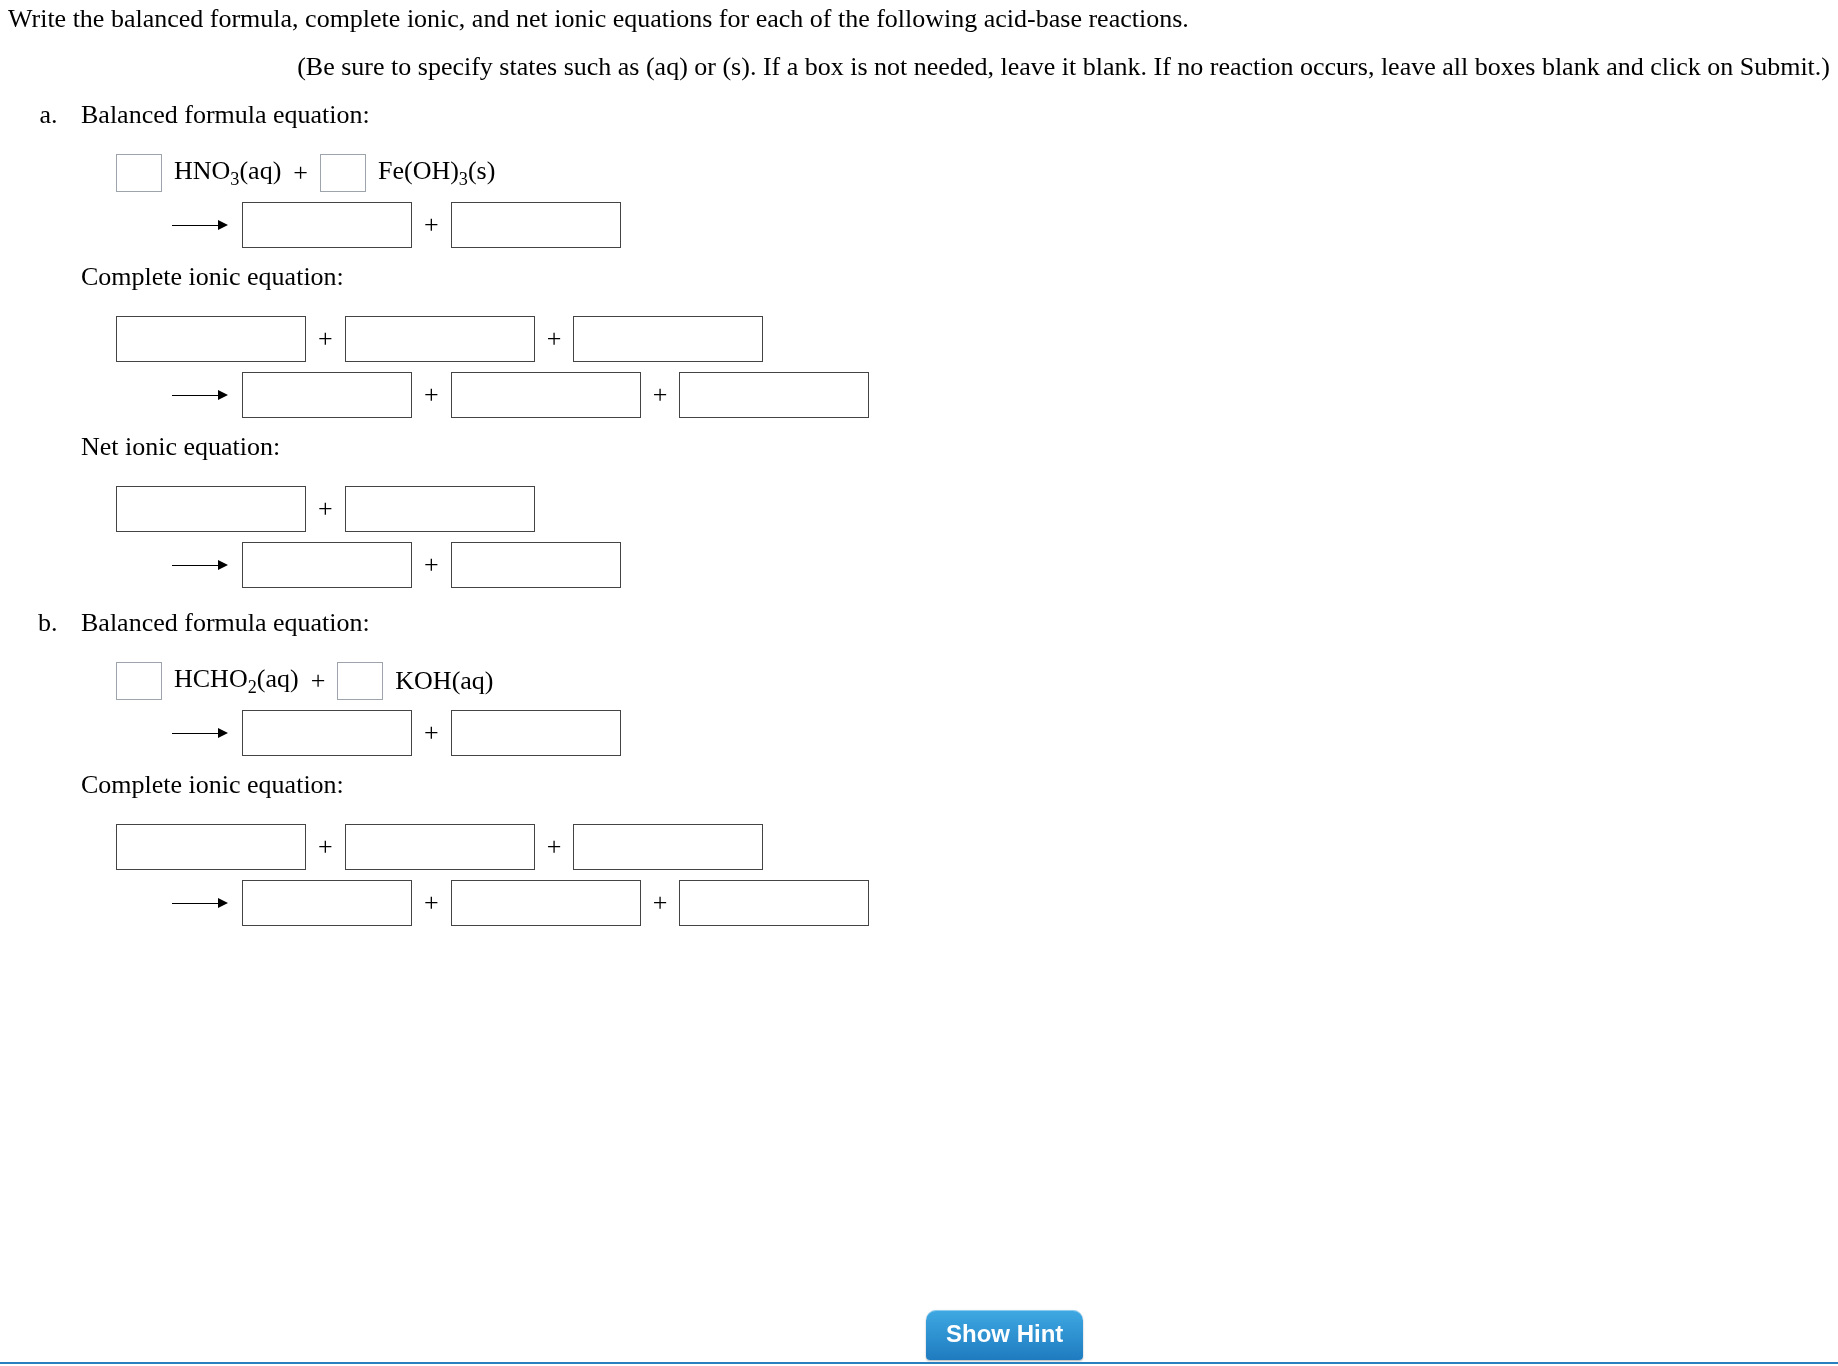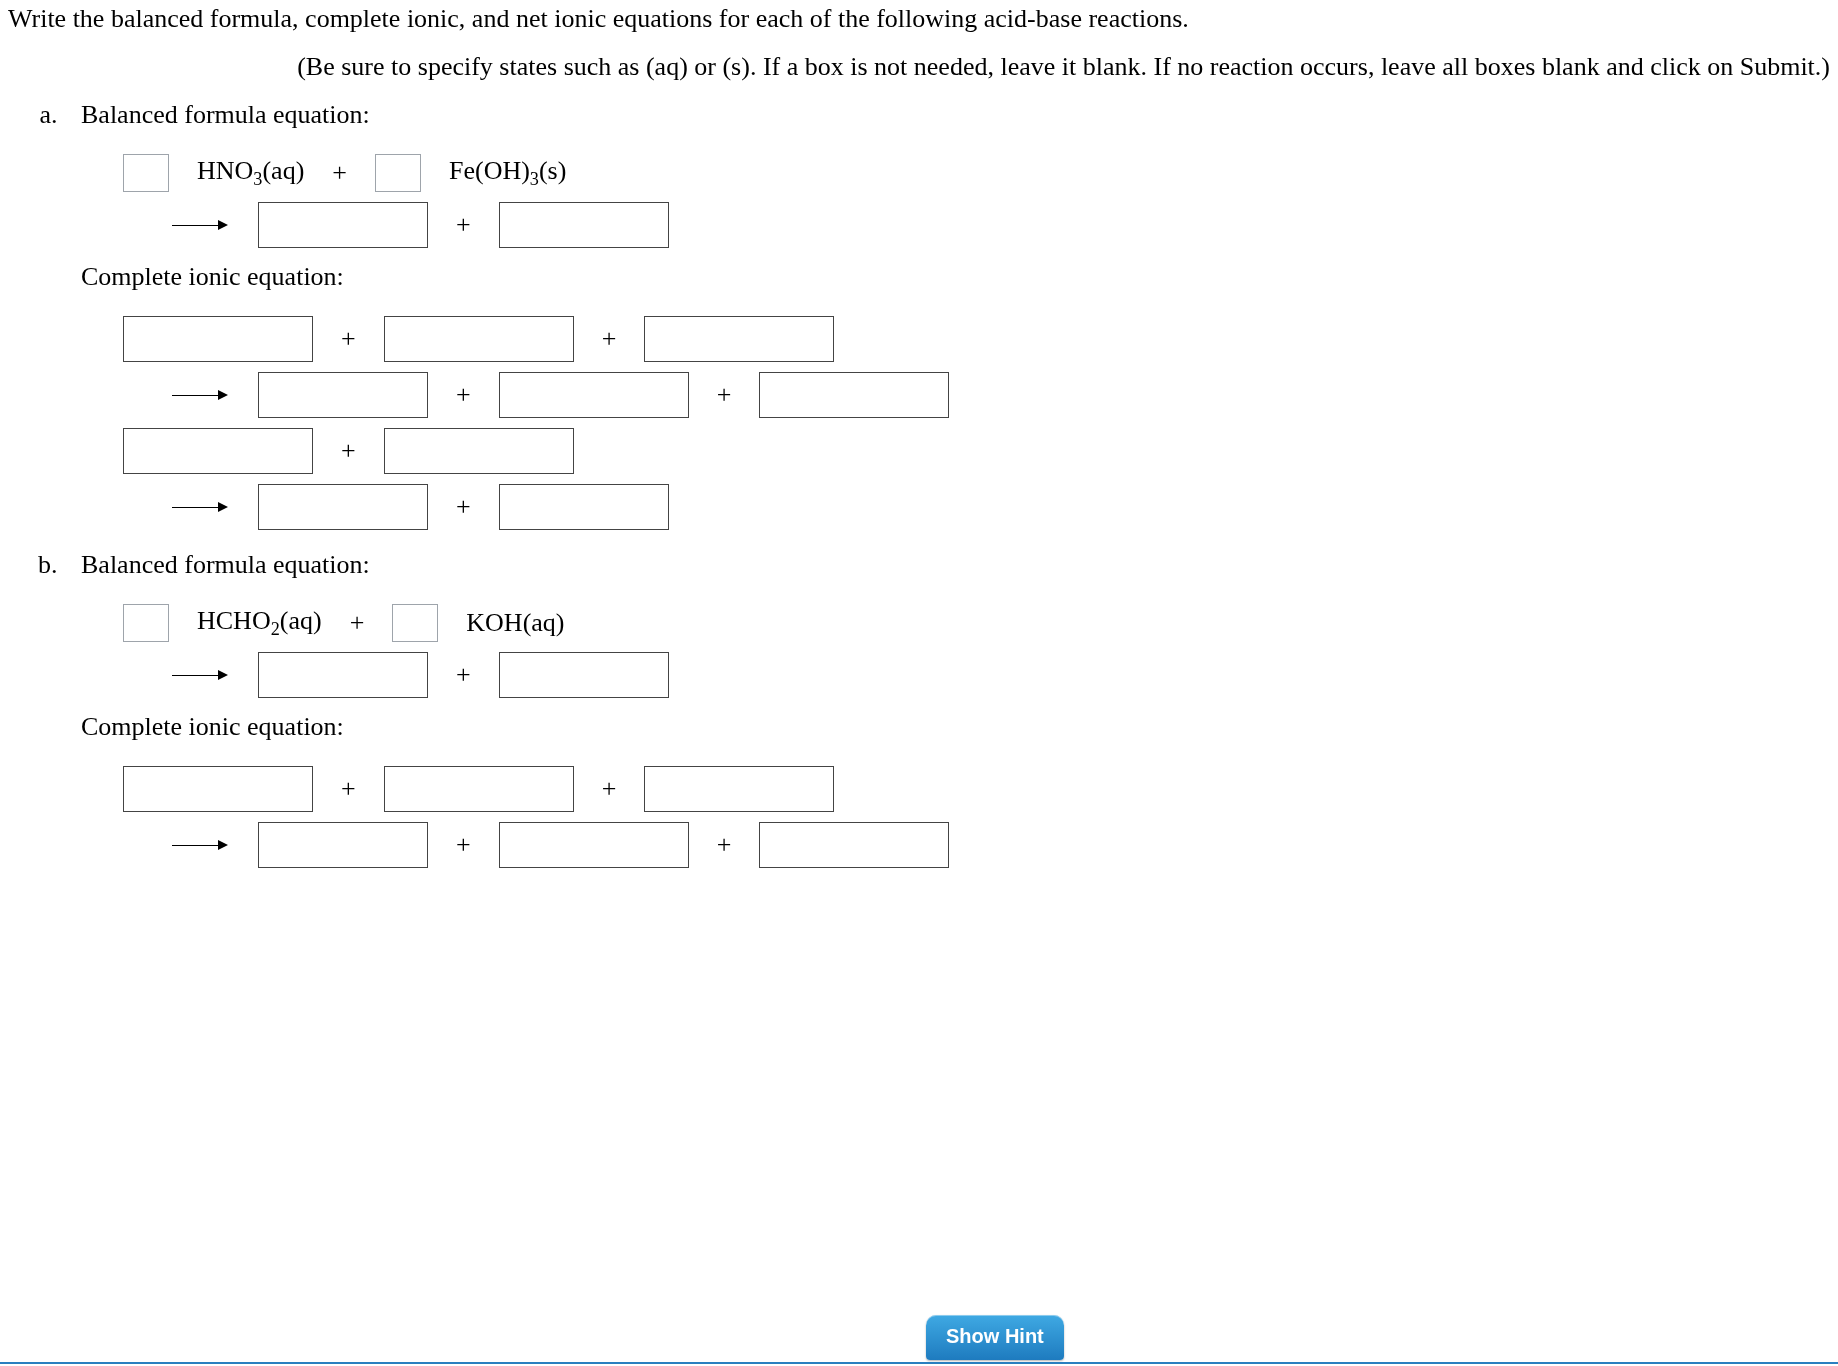--- a/index.html
+++ b/index.html
@@ -12,22 +12,22 @@
   }
   .intro { margin: 4px 0 18px 0; }
   .intro2 { margin: 0 0 18px 0; text-align: right; }
   ol.outer { list-style-type: lower-alpha; padding-left: 56px; margin: 0; }
   ol.outer > li { padding-bottom: 10px; }
   .section-label { margin: 14px 0 24px 17px; }
   .section-label.first { margin-top: 0; }
   .eq-row {
     display: flex;
     align-items: center;
-    gap: 28px;
-    margin: 10px 0 10px 11px;
+    gap: 12px;
+    margin: 10px 0 10px 4px;
     flex-wrap: wrap;
     padding-left: 48px;
   }
   .indent { margin-left: 60px; }
   .coef-input {
     width: 40px;
     height: 34px;
     border: 1px solid #9ea4ab;
     font-size: 20px;
     text-align: center;
@@ -68,21 +68,21 @@
     transform: translateY(-50%);
   }
   .hint-btn {
     position: fixed;
     bottom: 6px;
     left: 926px;
     background: linear-gradient(#3fa9e3, #1e7bbf);
     color: #fff;
     font-family: Arial, sans-serif;
     font-weight: bold;
-    font-size: 20px;
+    font-size: 24px;
     padding: 10px 20px 12px 20px;
     border: none;
     border-radius: 10px 10px 4px 4px;
     box-shadow: inset 0 1px 0 rgba(255,255,255,0.4), 0 1px 2px rgba(0,0,0,0.3);
     cursor: pointer;
   }
   .bottom-line {
     position: fixed;
     bottom: 2px; left: 0; right: 0;
     border-bottom: 2px solid #2a7fbf;
@@ -124,20 +124,21 @@
     </div>
     <div class="eq-row indent">
       <span class="arrow"></span>
       <input class="term-input w-med" style="">
       <span class="plus">+</span>
       <input class="term-input w-lg" style="">
       <span class="plus">+</span>
       <input class="term-input w-lg" style="">
     </div>
 
+    <div class="section-label">Net ionic equation:</div>
 
     <div class="eq-row">
       <input class="term-input w-lg" style="">
       <span class="plus">+</span>
       <input class="term-input w-lg" style="">
     </div>
     <div class="eq-row indent">
       <span class="arrow"></span>
       <input class="term-input w-med" style="">
       <span class="plus">+</span>

